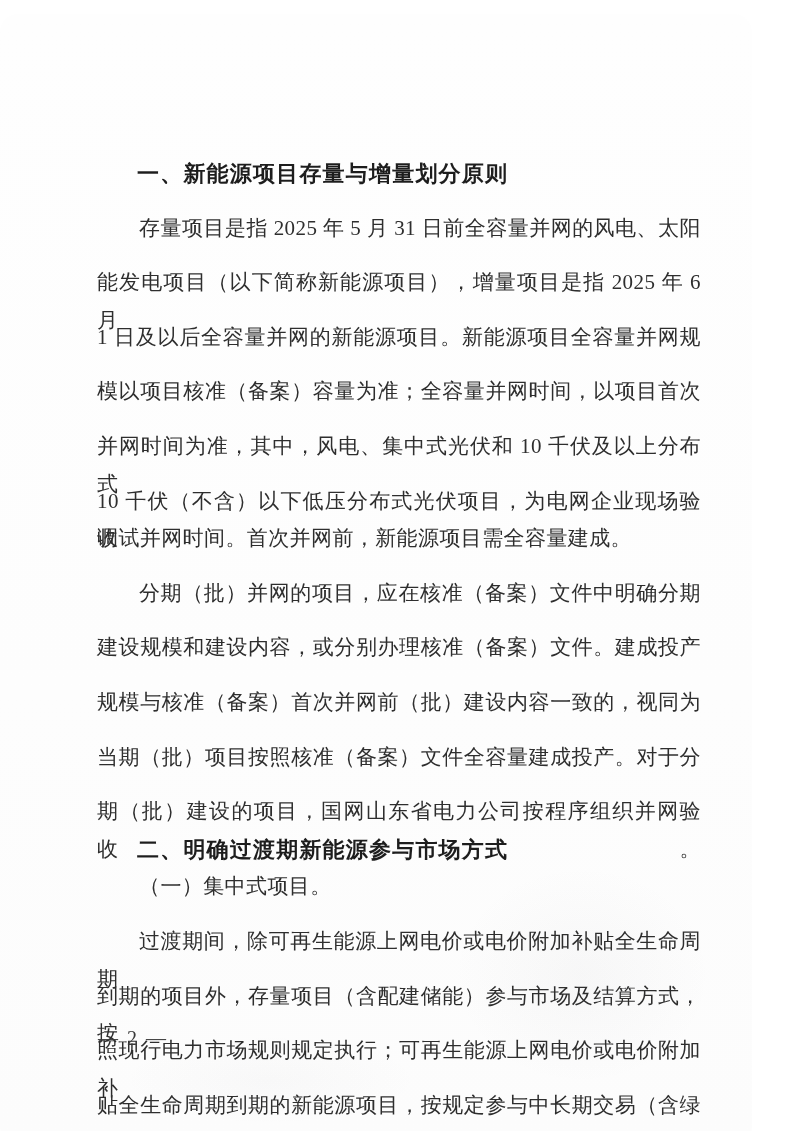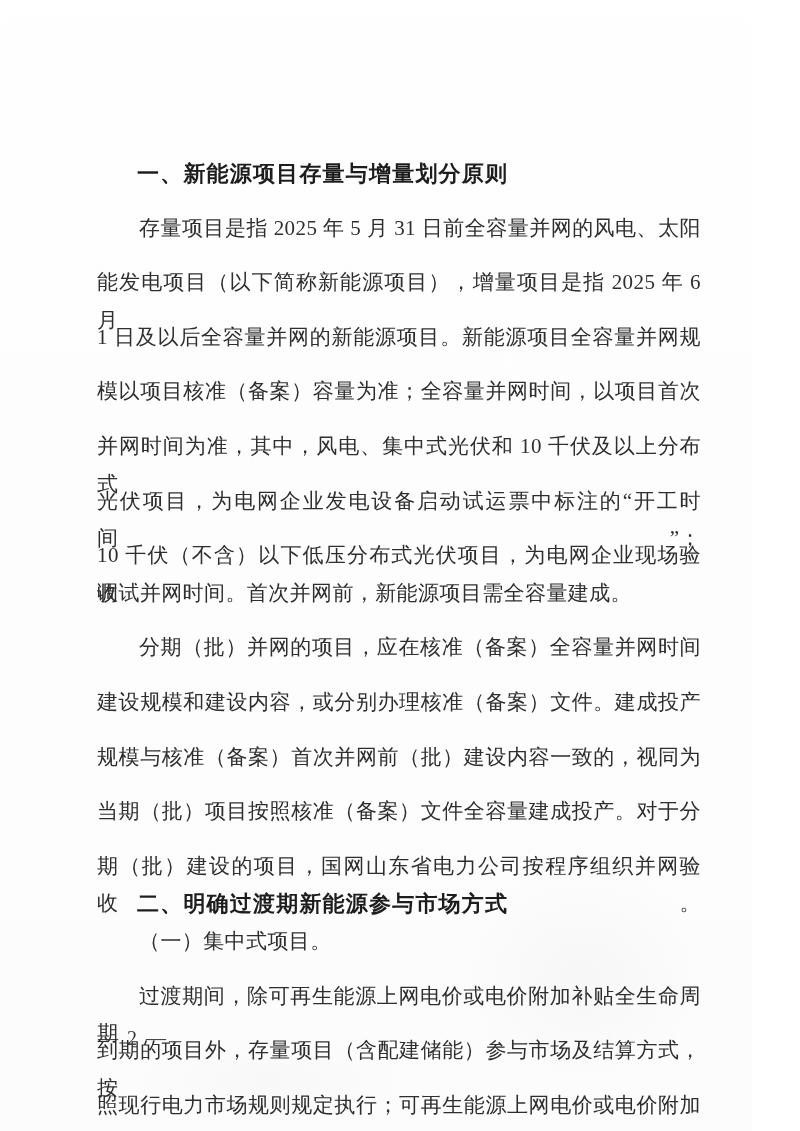--- a/index.html
+++ b/index.html
@@ -82,24 +82,23 @@
   <div class="noise noise1"></div>
   <div class="noise noise2"></div>
 
   <div class="content">
     <div class="line heading">一、新能源项目存量与增量划分原则</div>
     <div class="line indent justify">存量项目是指 2025 年 5 月 31 日前全容量并网的风电、太阳</div>
     <div class="line justify">能发电项目（以下简称新能源项目），增量项目是指 2025 年 6 月</div>
     <div class="line justify">1 日及以后全容量并网的新能源项目。新能源项目全容量并网规</div>
     <div class="line justify">模以项目核准（备案）容量为准；全容量并网时间，以项目首次</div>
     <div class="line justify">并网时间为准，其中，风电、集中式光伏和 10 千伏及以上分布式</div>
-    <div class="line justify">光伏项目，为电网企业发电设备启动试运票中标注的“开工时间”；</div>
     <div class="line justify">10 千伏（不含）以下低压分布式光伏项目，为电网企业现场验收</div>
     <div class="line">调试并网时间。首次并网前，新能源项目需全容量建成。</div>
-    <div class="line indent justify">分期（批）并网的项目，应在核准（备案）全容量并网时间</div>
+    <div class="line indent justify">分期（批）并网的项目，应在核准（备案）文件中明确分期</div>
     <div class="line justify">建设规模和建设内容，或分别办理核准（备案）文件。建成投产</div>
     <div class="line justify">规模与核准（备案）首次并网前（批）建设内容一致的，视同为</div>
     <div class="line justify">当期（批）项目按照核准（备案）文件全容量建成投产。对于分</div>
     <div class="line justify">期（批）建设的项目，国网山东省电力公司按程序组织并网验收。</div>
     <div class="line heading">二、明确过渡期新能源参与市场方式</div>
     <div class="line indent">（一）集中式项目。</div>
     <div class="line indent justify">过渡期间，除可再生能源上网电价或电价附加补贴全生命周期</div>
     <div class="line justify">到期的项目外，存量项目（含配建储能）参与市场及结算方式，按</div>
     <div class="line justify">照现行电力市场规则规定执行；可再生能源上网电价或电价附加补</div>
     <div class="line justify">贴全生命周期到期的新能源项目，按规定参与中长期交易（含绿电</div>

